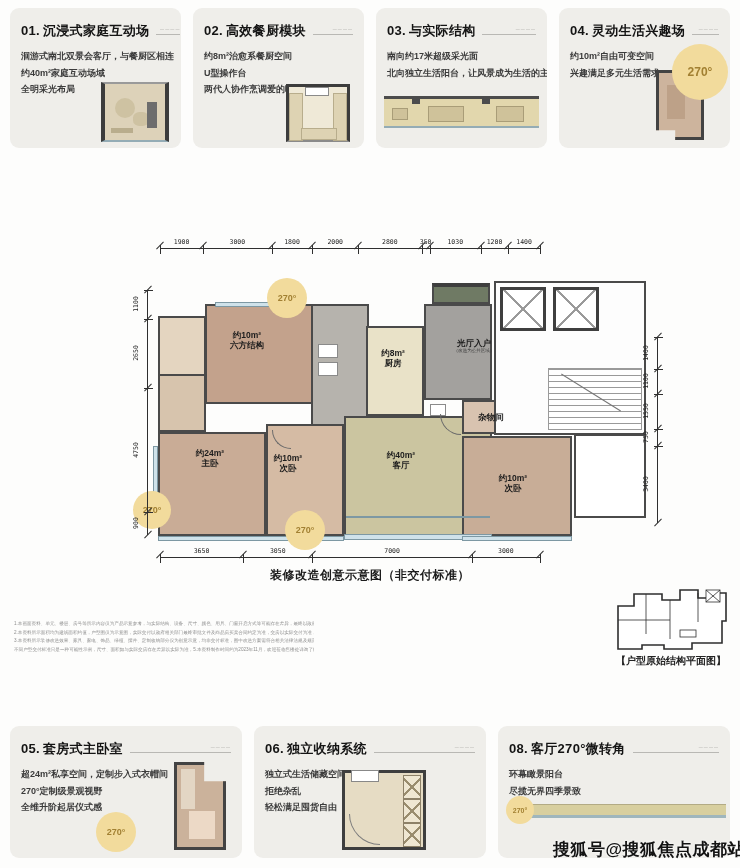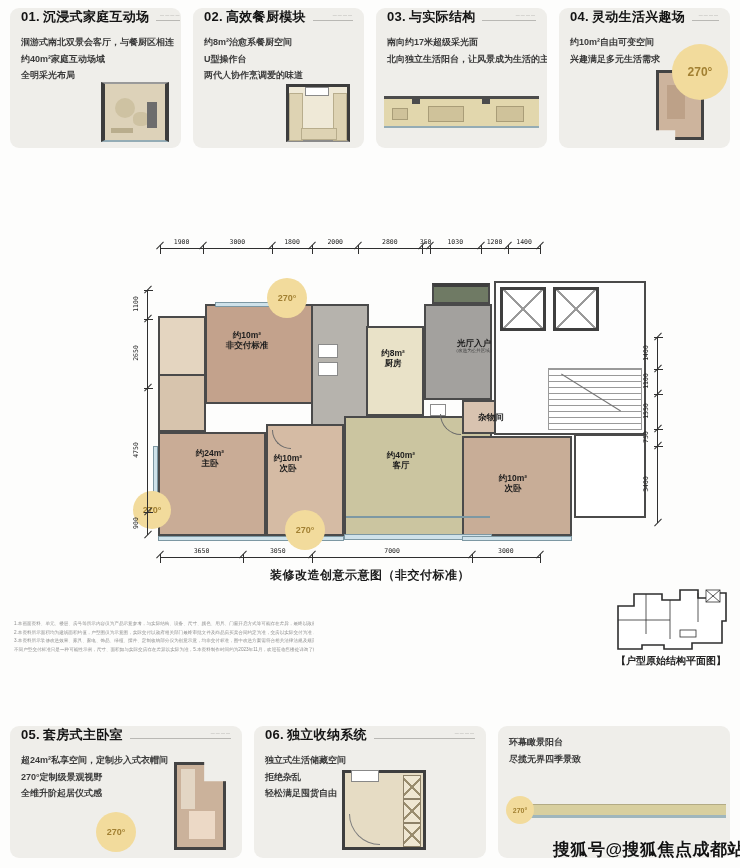--- a/index.html
+++ b/index.html
@@ -3,21 +3,21 @@
 <meta charset="utf-8">
 <style>
   html,body{margin:0;padding:0;background:#fff;}
   #app{position:relative;width:740px;height:868px;background:#fdfdfc;overflow:hidden;
        font-family:"Liberation Sans","DejaVu Sans",sans-serif;}
 
   
   .cards{position:absolute;left:10px;width:720px;display:flex;gap:12px;}
   .cards.top{top:8px;height:140px;}
   .cards.bottom{top:726px;height:132px;}
-  .card{position:relative;flex:1;background:#efeeea;border-radius:9px;padding:0 11px;
+  .card{position:relative;flex:1;background:#efeeea;border-radius:9px;padding:14px 11px;
         box-sizing:border-box;overflow:hidden;}
   .card-head{display:flex;align-items:baseline;font-weight:bold;color:#141414;
              font-size:13px;letter-spacing:.3px;white-space:nowrap;}
   .card-head .num{margin-right:3px;}
   .rule{flex:1;margin-left:7px;min-width:24px;border-bottom:1px solid #b9b8b4;height:9px;position:relative;}
   .rule::before{content:"— — — —";position:absolute;right:1px;top:1px;font-size:4px;color:#b0afab;letter-spacing:0;}
   .line{margin:0;font-size:9px;line-height:16.5px;color:#3b3b3b;font-weight:600;white-space:nowrap;}
   .line.first{margin-top:8px;}
 
   
@@ -217,21 +217,21 @@
   <div class="win" style="left:346px;top:516px;width:144px;height:2px;"></div>
 
   <div class="fix" style="left:318px;top:344px;width:20px;height:14px;"></div>
   <div class="fix" style="left:318px;top:362px;width:20px;height:14px;"></div>
   <div class="fix" style="left:430px;top:404px;width:16px;height:12px;"></div>
   <div class="arc" style="left:440px;top:414px;width:20px;height:20px;"></div>
   <div class="arc" style="left:272px;top:430px;width:18px;height:18px;"></div>
 
   <div class="rlabel" style="left:247px;top:330px;">
     <div>约10m²</div>
-    <div>非交付标准</div>
+    <div>六方结构</div>
   </div>
   <div class="rlabel" style="left:210px;top:448px;">
     <div>约24m²</div>
     <div>主卧</div>
   </div>
   <div class="rlabel" style="left:288px;top:453px;">
     <div>约10m²</div>
     <div>次卧</div>
   </div>
   <div class="rlabel" style="left:401px;top:450px;">
@@ -399,20 +399,25 @@
         <span class="top"></span>
         <span class="xbox" style="top:2px;"></span>
         <span class="xbox" style="top:26px;"></span>
         <span class="xbox" style="top:50px;"></span>
         <span class="arc"></span>
       </div>
     </article>
 
 
     <article class="card">
+      <div class="card-head">
+        <span class="num">08.</span>
+        <span class="ttl">客厅270°微转角</span>
+        <span class="rule"></span>
+      </div>
       <p class="line first">环幕瞰景阳台</p>
       <p class="line">尽揽无界四季景致</p>
       <div class="badge b8">270°</div>
       <div class="thumb t8"></div>
     </article>
   </section>
 
   <div class="watermark">搜狐号@搜狐焦点成都站</div>
 
 </div>

